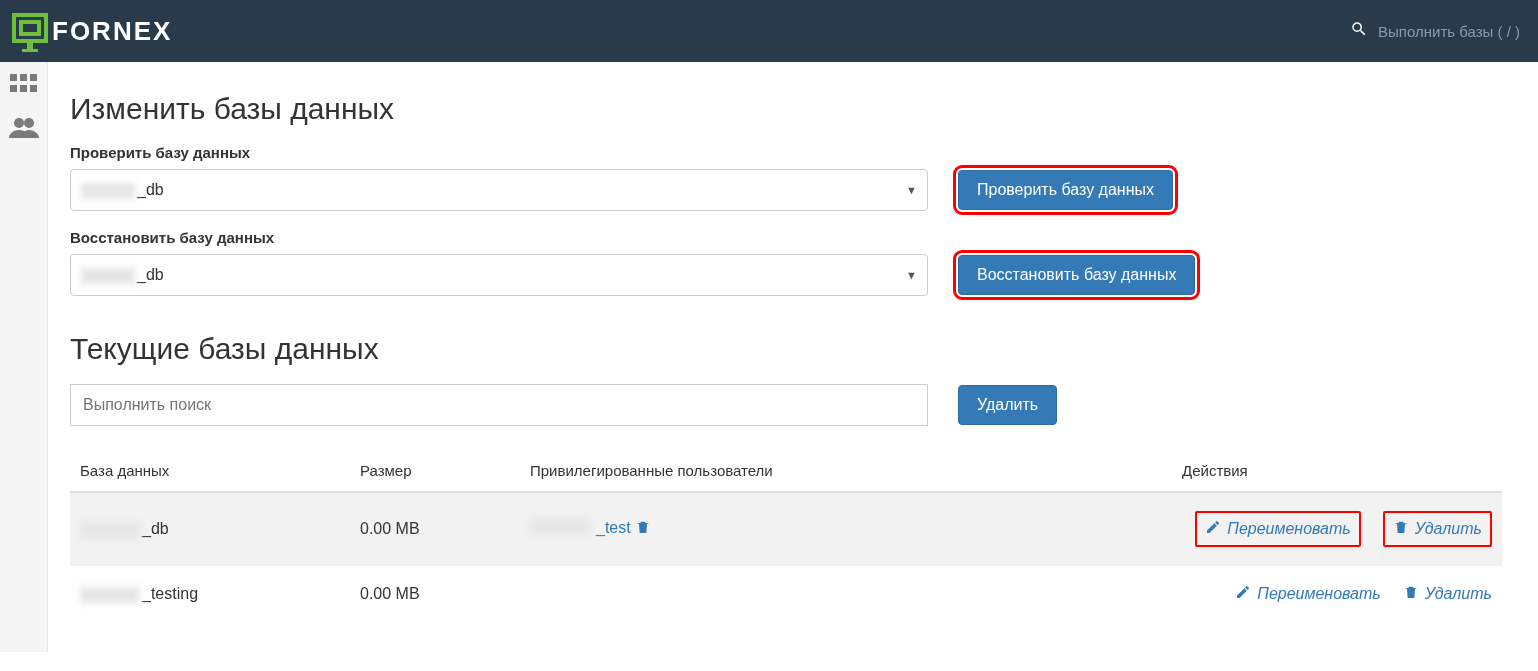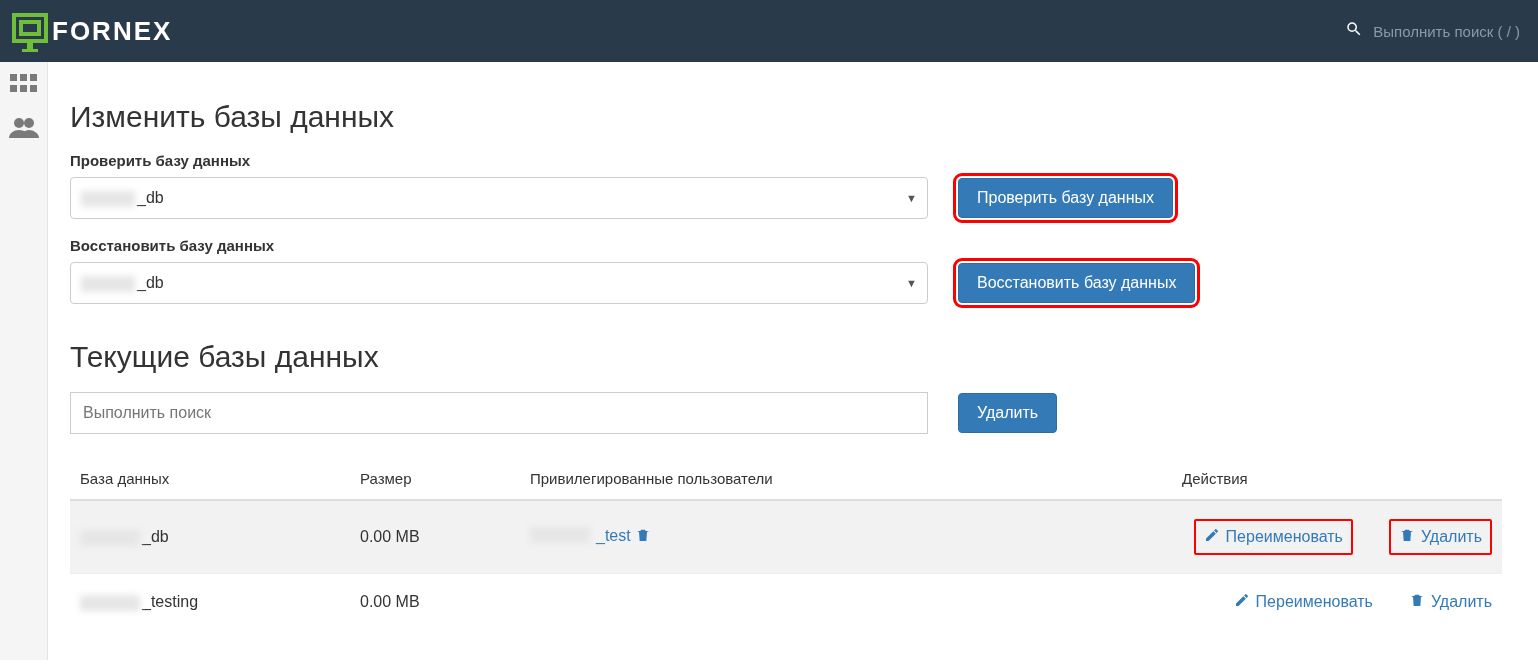--- a/index.html
+++ b/index.html
@@ -25,21 +25,21 @@
 .sidebar {
   width: 48px;
   background: #f5f5f5;
   border-right: 1px solid #e5e5e5;
   padding-top: 12px;
   display: flex;
   flex-direction: column;
   align-items: center;
   gap: 18px;
 }
-.main { flex: 1; padding: 30px 36px 30px 22px; margin-top: 8px; }
+.main { flex: 1; padding: 30px 36px 30px 22px; }
 
 h1 { font-size: 30px; font-weight: 400; color: #333; margin-bottom: 18px; }
 h2 { font-size: 30px; font-weight: 400; color: #333; margin-bottom: 18px; margin-top: 36px; }
 
 .form-row { margin-bottom: 18px; }
 .form-label { display: block; font-weight: bold; font-size: 15px; color: #333; margin-bottom: 8px; }
 .select-btn-row { display: flex; gap: 30px; align-items: center; }
 .select {
   flex: 0 0 858px;
   height: 42px;
@@ -99,21 +99,21 @@
   padding: 18px 10px;
   border-top: 1px solid #eee;
   font-size: 16px;
   color: #333;
   vertical-align: middle;
 }
 tbody tr.hl { background: #f2f2f2; }
 
 .user-link { color: #337ab7; cursor: pointer; display: inline-flex; align-items: flex-start; gap: 4px; }
 
-.actions { display: flex; justify-content: flex-end; gap: 36px; }
+.actions { display: flex; justify-content: flex-end; gap: 22px; font-style: italic; }
 .action-link {
   color: #337ab7;
   display: inline-flex;
   align-items: center;
   gap: 6px;
   cursor: pointer;
   font-size: 16px;
 }
 .action-link.boxed {
   border: 2px solid #ff0000;
@@ -136,21 +136,21 @@
     </svg>
     <span class="logo-text">FORNEX</span>
   </div>
   <div class="topbar-spacer"></div>
   <div class="search-box">
     <span class="search-icon">
       <svg width="18" height="18" viewBox="0 0 24 24" fill="currentColor">
           <path d="M15.5 14h-.79l-.28-.27A6.471 6.471 0 0016 9.5 6.5 6.5 0 109.5 16c1.61 0 3.09-.59 4.23-1.57l.27.28v.79l5 4.99L20.49 19l-4.99-5zm-6 0C7.01 14 5 11.99 5 9.5S7.01 5 9.5 5 14 7.01 14 9.5 11.99 14 9.5 14z"></path>
         </svg>
     </span>
-    <span>Выполнить поиск ( / )</span>
+    <span>Выполнить базы ( / )</span>
   </div>
 </div>
 
 <div class="layout">
   <div class="sidebar">
     <span style="color:#7a7a7a">
       <svg width="28" height="20" viewBox="0 0 28 20" fill="currentColor">
         <rect x="0" y="0" width="7" height="7"></rect>
           <rect x="10" y="0" width="7" height="7"></rect>
           <rect x="20" y="0" width="7" height="7"></rect>

